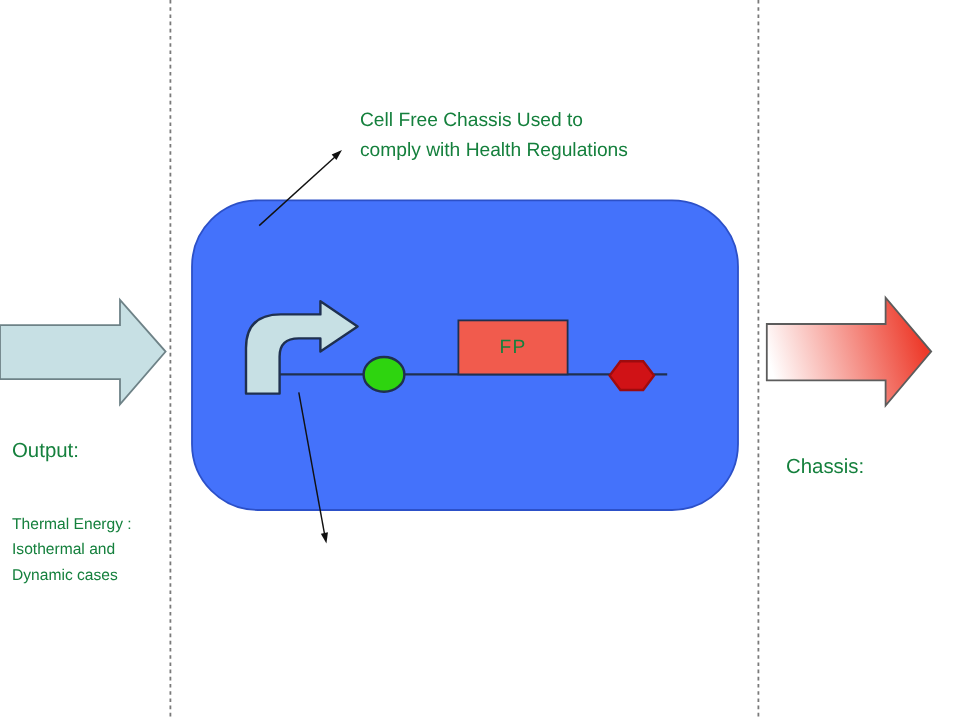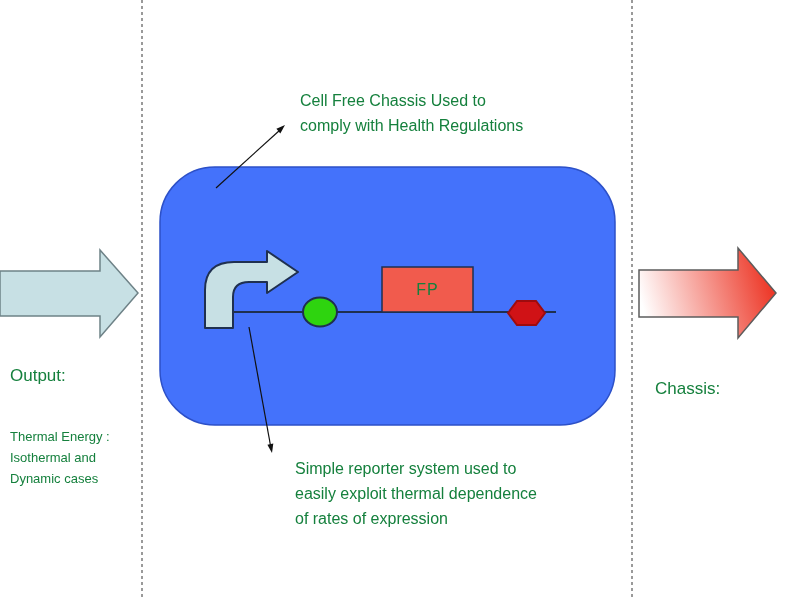--- a/index.html
+++ b/index.html
@@ -60,23 +60,20 @@
 
     <g>
       <line x1="249" y1="327" x2="270.6" y2="446" stroke-width="1.2" stroke="#111111"></line>
       <polygon points="272,453 267.4,444.7 273.3,443.6" fill="#111111"></polygon>
     </g>
   </svg>
 
   <div class="txt t-chassis">Cell Free Chassis Used to
 comply with Health Regulations</div>
 
-  <div class="txt t-reporter">Simple reporter system used to
-easily exploit thermal dependence
-of rates of expression</div>
 
   <div class="txt t-input-label">Output:</div>
 
   <div class="txt t-input-desc">Thermal Energy :
 Isothermal and
 Dynamic cases</div>
 
   <div class="txt t-output-label">Chassis:</div>
 
 

